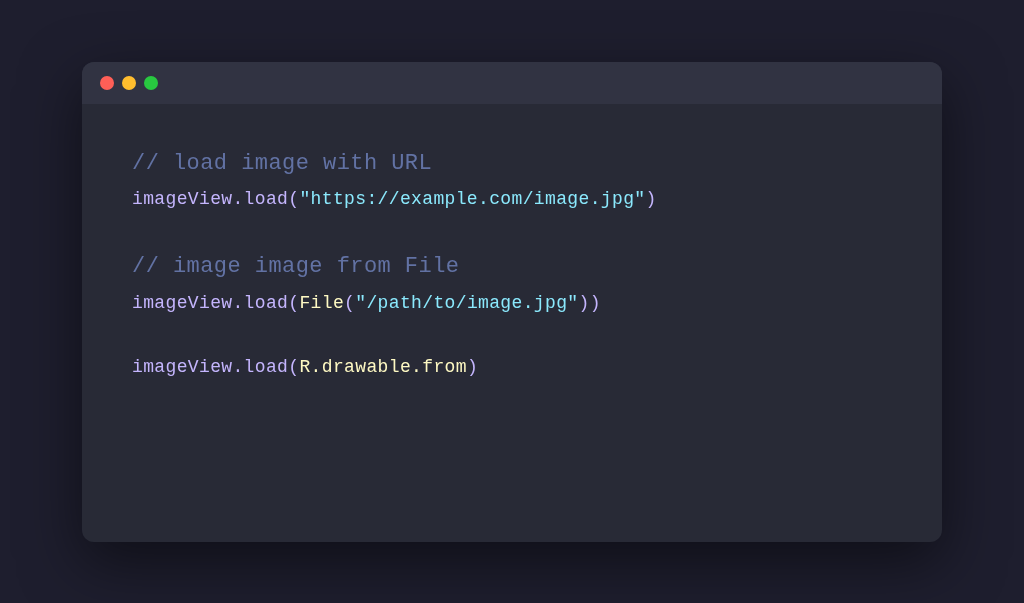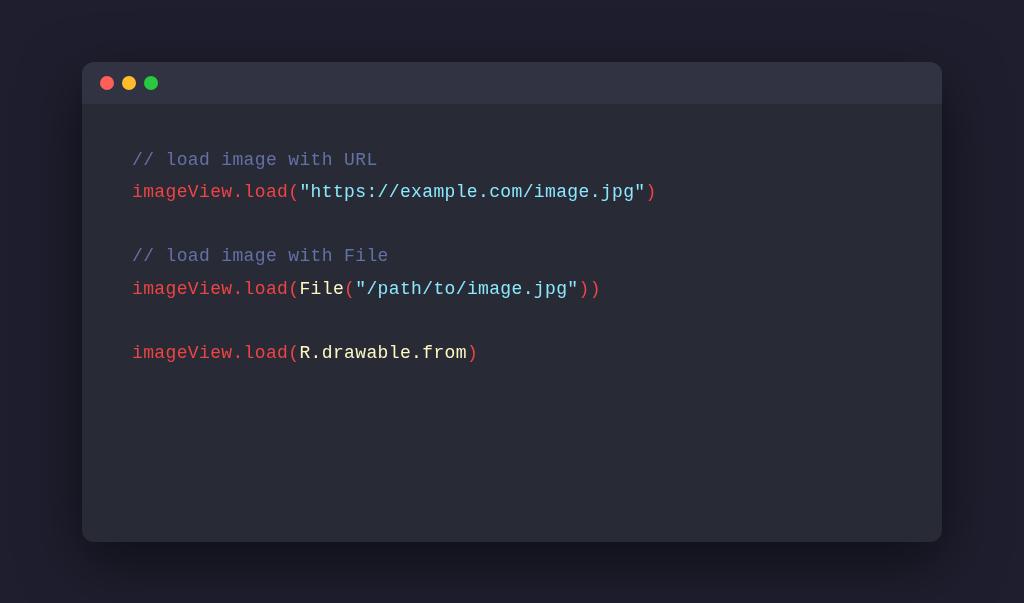--- a/index.html
+++ b/index.html
@@ -53,32 +53,32 @@
     .code-block {
       margin-bottom: 32px;
     }
 
     .code-block:last-child {
       margin-bottom: 0;
     }
 
     .comment {
       color: #6272a4;
-      font-size: 18px;
+      font-size: 22px;
       font-weight: 400;
       letter-spacing: 0.02em;
     }
 
     .code-line {
       font-size: 18px;
       letter-spacing: 0.02em;
     }
 
     .text-white {
-      color: #ef4444;
+      color: #c4b5fd;
       text-align: right;
     }
 
     .text-cyan {
       color: #8be9fd;
     }
 
     .text-green {
       color: #fef9c3;
     }
@@ -95,21 +95,21 @@
   <div class="code-area">
 
     <div class="code-block">
       <div class="comment">// load image with URL</div>
       <div class="code-line">
         <span class="text-white">imageView.load(</span><span class="text-cyan">"https://example.com/image.jpg"</span><span class="text-white">)</span>
       </div>
     </div>
 
     <div class="code-block">
-      <div class="comment">// load image with File</div>
+      <div class="comment">// image image from File</div>
       <div class="code-line">
         <span class="text-white">imageView.load(</span><span class="text-green">File</span><span class="text-white">(</span><span class="text-cyan">"/path/to/image.jpg"</span><span class="text-white">))</span>
       </div>
     </div>
 
     <div class="code-block">
       <div class="code-line">
         <span class="text-white">imageView.load(</span><span class="text-green">R.drawable.from</span><span class="text-white">)</span>
       </div>
     </div>

